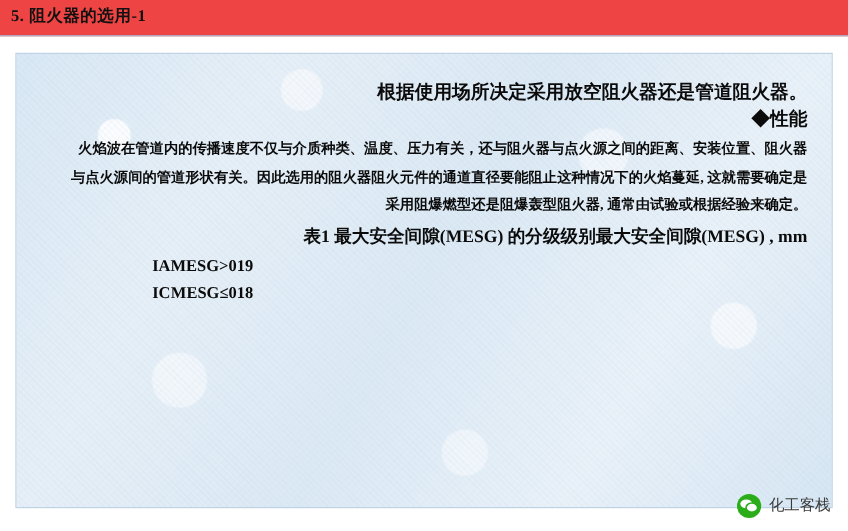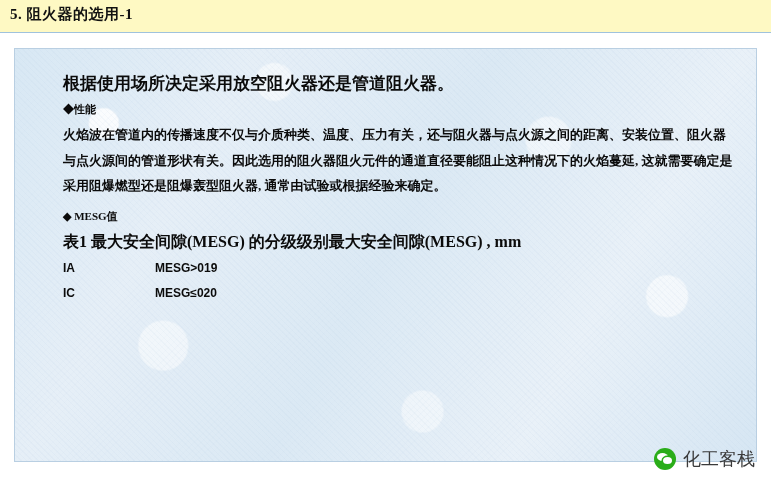--- a/index.html
+++ b/index.html
@@ -20,21 +20,21 @@
     background: #ffffff;
     box-sizing: border-box;
   }
   
   #title-bar {
     position: absolute;
     left: 0;
     top: 0;
     width: 771px;
     height: 32px;
-    background: #fef9c3;
+    background: #ef4444;
     border-bottom: 1px solid #9fc2dd;
   }
   #title-text {
     position: absolute;
     left: 10px;
     top: 5px;
     font-family: "Liberation Serif", serif;
     font-weight: bold;
     font-size: 15px;
     color: #111111;
@@ -66,59 +66,60 @@
     opacity: 0.35;
     background-image:
       repeating-linear-gradient(45deg, rgba(170,195,220,0.25) 0 1px, rgba(255,255,255,0) 1px 4px),
       repeating-linear-gradient(-45deg, rgba(200,215,235,0.22) 0 1px, rgba(255,255,255,0) 1px 5px);
     pointer-events: none;
   }
   #text-block {
     position: relative;
     padding: 22px 22px 0 48px;
     box-sizing: border-box;
+    text-align: right;
   }
   .line {
     font-family: "Liberation Serif", serif;
     font-weight: bold;
     color: #0b0b0b;
     font-size: 17px;
     line-height: 25px;
     margin: 0;
     white-space: pre-wrap;
   }
   .para {
     font-family: "Liberation Serif", serif;
     font-weight: bold;
     color: #0b0b0b;
     font-size: 13px;
     line-height: 25.5px;
     margin: 0;
   }
   .bullet-line {
-    font-size: 11px;
+    font-size: 17px;
     line-height: 26px;
   }
   .gap-sm { height: 4px; }
   .mesg-line {
     font-family: "Liberation Serif", serif;
     font-weight: bold;
     font-size: 16px;
     line-height: 25px;
     color: #0b0b0b;
     margin: 0;
   }
   .tbl {
     border-collapse: collapse;
     margin: 2px 0 0 0;
   }
   .tbl td {
-    font-family: Liberation Sans, sans-serif;
-    font-weight: bold;
-    font-size: 12px;
+    font-family: Liberation Serif, serif;
+    font-weight: bold;
+    font-size: 15px;
     line-height: 25px;
     color: #0b0b0b;
     padding: 0;
     white-space: pre;
   }
   .tbl td.c1 { width: 92px; }
   
   #footer-badge {
     position: absolute;
     right: 16px;
@@ -151,21 +152,21 @@
     left: 9px;
     top: 9px;
     width: 9px;
     height: 7px;
     border-radius: 50%;
     background: #ffffff;
     box-shadow: 0 0 0 1.5px #2aad19;
   }
   #footer-text {
     font-family: "Liberation Sans", sans-serif;
-    font-size: 18px;
+    font-size: 14px;
     color: #3a3a3a;
     white-space: nowrap;
   }
 </style>
 </head>
 <body>
 
 <div id="slide">
 
   <div id="title-bar">
@@ -178,34 +179,33 @@
     <div id="text-block">
 
       <p class="line">根据使用场所决定采用放空阻火器还是管道阻火器。</p>
 
       <p class="line bullet-line">◆性能</p>
 
       <p class="para">火焰波在管道内的传播速度不仅与介质种类、温度、压力有关，还与阻火器与点火源之间的距离、安装位置、阻火器与点火源间的管道形状有关。因此选用的阻火器阻火元件的通道直径要能阻止这种情况下的火焰蔓延, 这就需要确定是采用阻爆燃型还是阻爆轰型阻火器, 通常由试验或根据经验来确定。</p>
 
       <div class="gap-sm"></div>
 
-      <p class="line bullet-line">◆ MESG值</p>
 
 
       <p class="mesg-line">表1    最大安全间隙(MESG) 的分级级别最大安全间隙(MESG) , mm</p>
 
       <table class="tbl">
         <tbody>
           <tr>
             <td class="c1">IA</td>
             <td>MESG&gt;019</td>
           </tr>
           <tr>
             <td class="c1">IC</td>
-            <td>MESG≤020</td>
+            <td>MESG≤018</td>
           </tr>
         </tbody>
       </table>
 
     </div>
   </div>
 
   <div id="footer-badge">
     <span id="wechat-icon"></span>
     <span id="footer-text">化工客栈</span>

